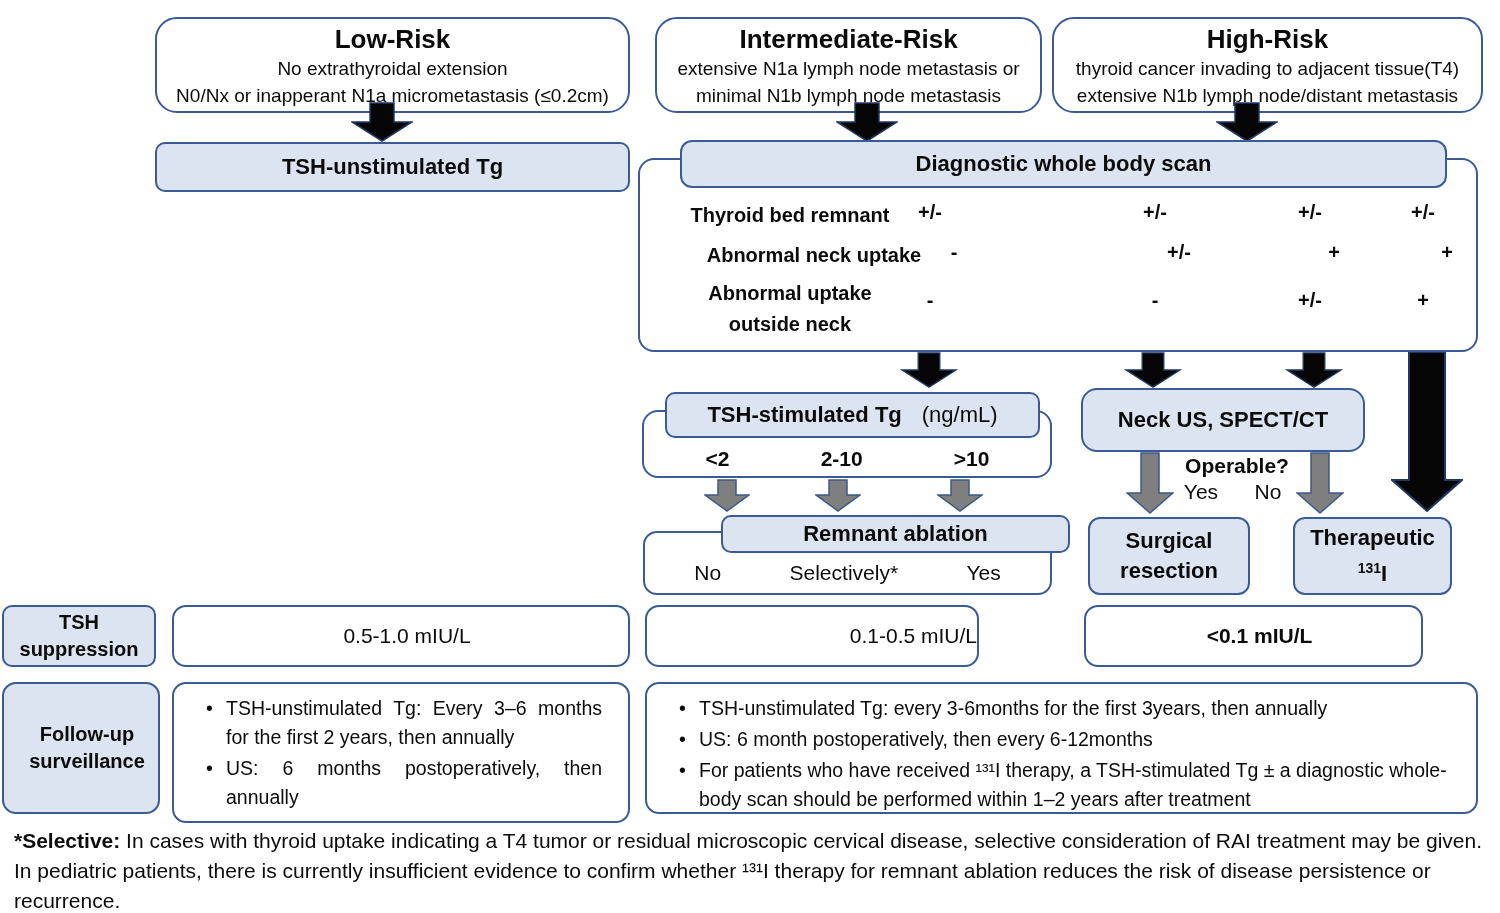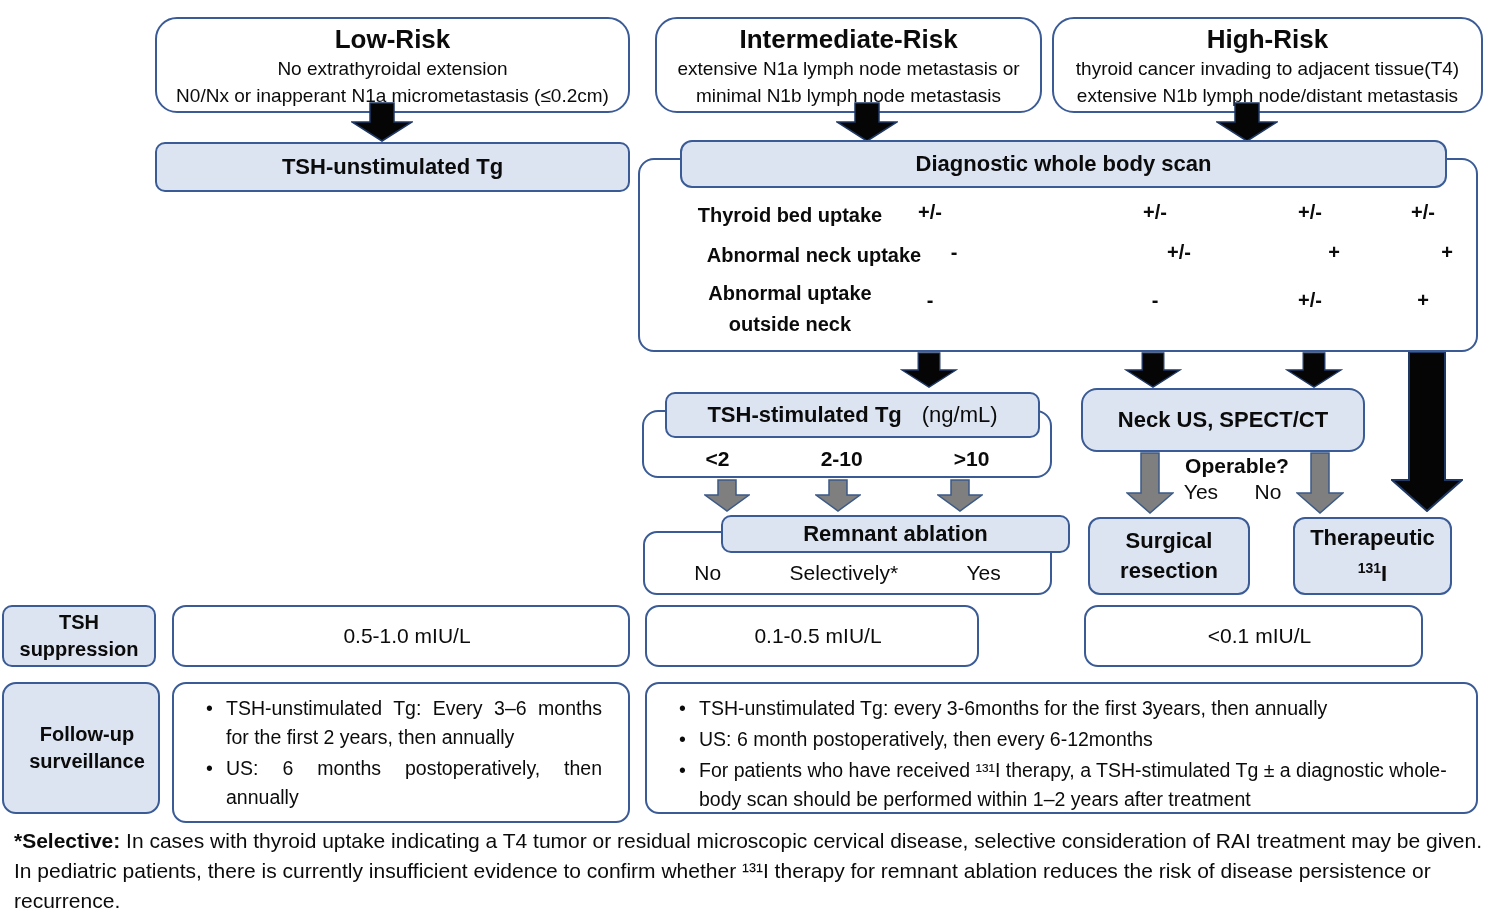--- a/index.html
+++ b/index.html
@@ -67,21 +67,21 @@
     <span>TSH-unstimulated Tg</span>
   </div>
 
   <div class="abs" style="left:638px;top:140px;width:840px;height:212px;">
     <div class="abs box-white r16" style="left:0;top:18px;width:840px;height:194px;z-index:1;"></div>
     <div class="abs box-blue r12 center hdr" style="left:42px;top:0;width:767px;height:48px;z-index:2;">
       <span>Diagnostic whole body scan</span>
     </div>
 
     <div class="abs" style="left:0;top:56px;width:840px;height:40px;z-index:3;">
-      <div class="abs tbl-label" style="left:22px;top:4px;width:260px;">Thyroid bed uptake</div>
+      <div class="abs tbl-label" style="left:22px;top:4px;width:260px;">Thyroid bed remnant</div>
       <span class="tbl-val" style="left:292px;top:5px;">+/-</span>
       <span class="tbl-val" style="left:517px;top:5px;">+/-</span>
       <span class="tbl-val" style="left:672px;top:5px;">+/-</span>
       <span class="tbl-val" style="left:785px;top:5px;">+/-</span>
     </div>
 
     <div class="abs" style="left:0;top:96px;width:840px;height:40px;z-index:3;margin-left:24px;">
       <div class="abs tbl-label" style="left:22px;top:4px;width:260px;">Abnormal neck uptake</div>
       <span class="tbl-val" style="left:292px;top:5px;">-</span>
       <span class="tbl-val" style="left:517px;top:5px;">+/-</span>
@@ -175,24 +175,24 @@
     </div>
   </div>
 
   <div class="abs box-blue r10 col lblbox" style="left:2px;top:605px;width:154px;height:62px;">
     <div>TSH</div>
     <div>suppression</div>
   </div>
   <div class="abs box-white r14 center miu" style="left:172px;top:605px;width:458px;height:62px;">
     <span>0.5-1.0 mIU/L</span>
   </div>
-  <div class="abs box-white r14 center miu" style="left:645px;top:605px;width:334px;height:62px;">
+  <div class="abs box-white r14 center miu" style="left:645px;top:605px;width:334px;height:62px;justify-content:flex-end;">
     <span>0.1-0.5 mIU/L</span>
   </div>
-  <div class="abs box-white r14 center miu" style="left:1084px;top:605px;width:339px;height:62px;">
+  <div class="abs box-white r14 center miu" style="left:1084px;top:605px;width:339px;height:62px;font-weight:bold;">
     <span>&lt;0.1 mIU/L</span>
   </div>
 
   <div class="abs box-blue r14 col lblbox" style="left:2px;top:682px;width:158px;height:132px;">
     <div>Follow-up</div>
     <div>surveillance</div>
   </div>
   <div class="abs box-white r14" style="left:172px;top:682px;width:458px;height:141px;">
     <ul class="bullets justify">
       <li>TSH-unstimulated Tg: Every 3–6 months for the first 2 years, then annually</li>

